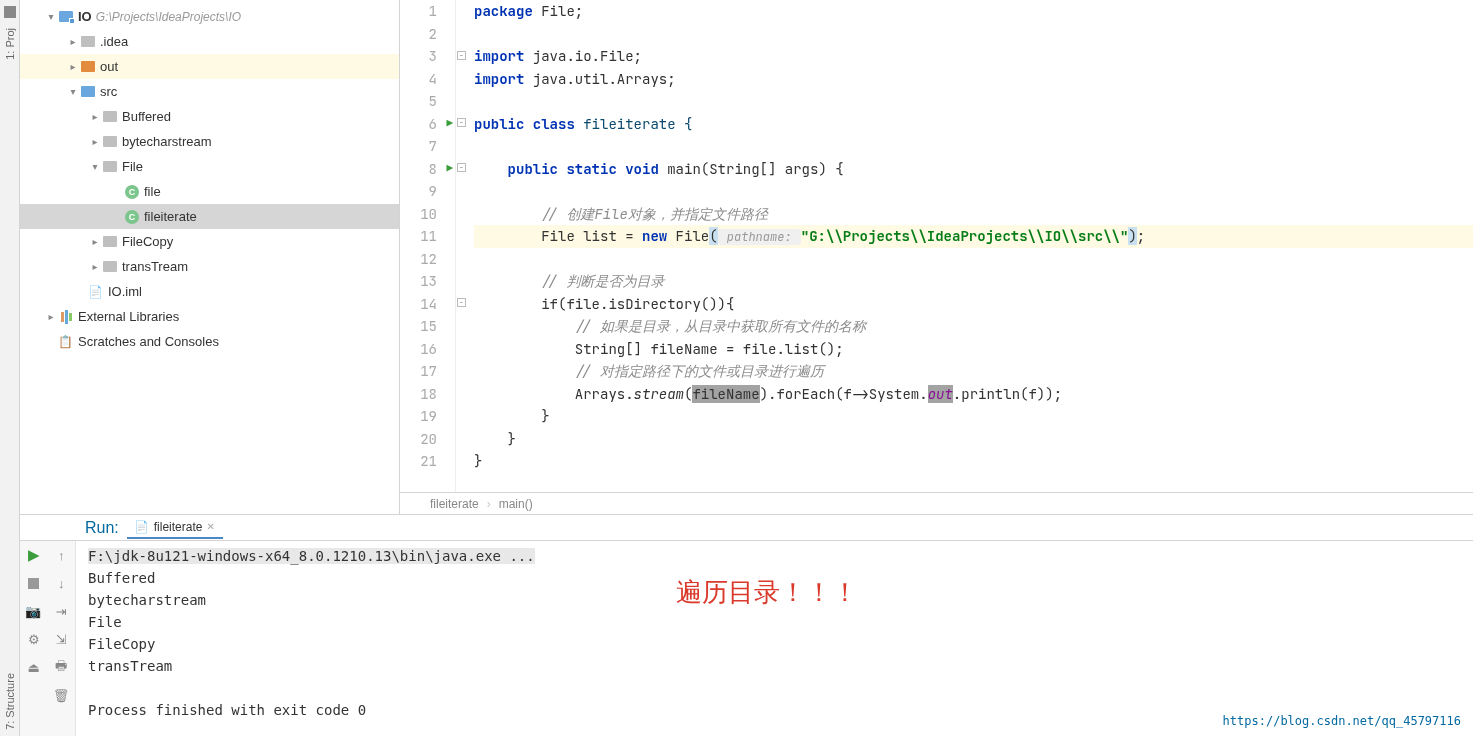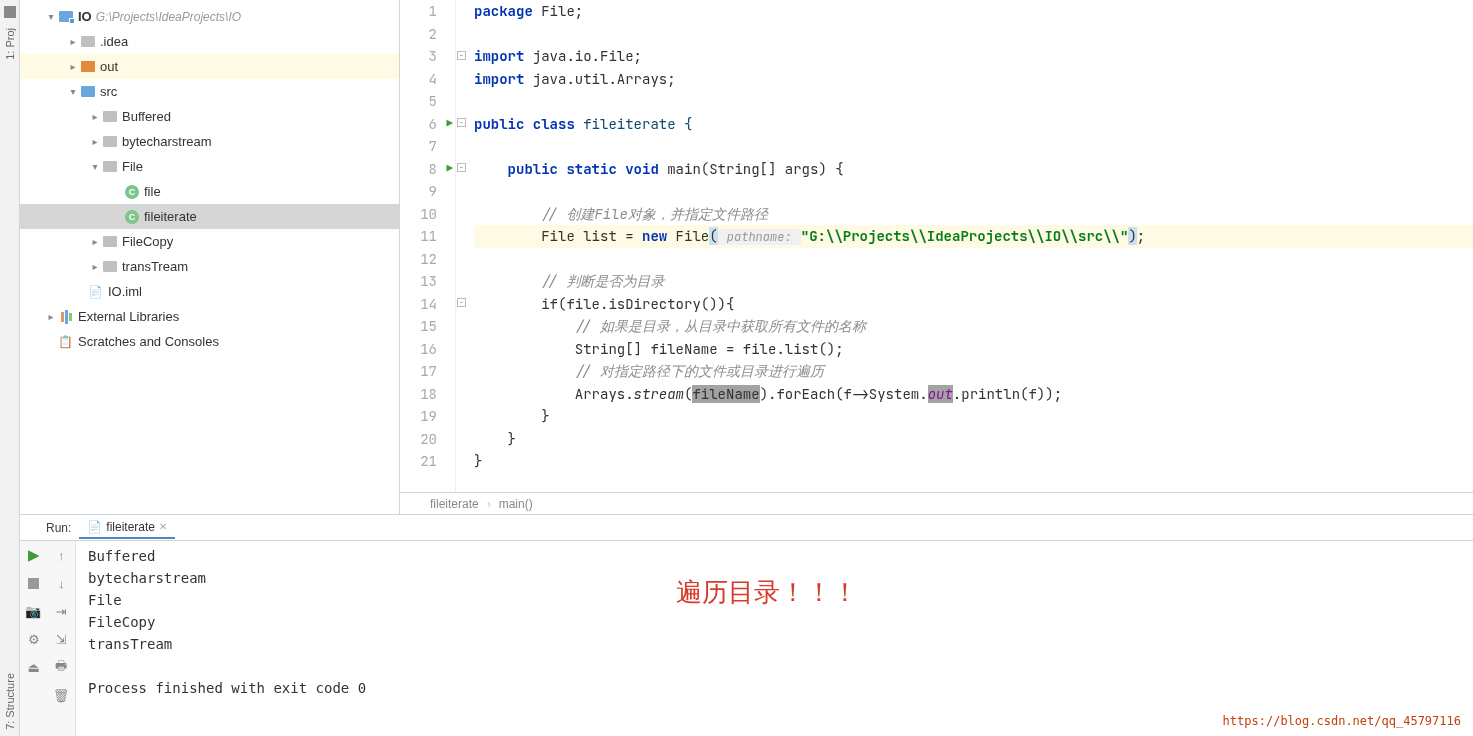--- a/index.html
+++ b/index.html
@@ -159,21 +159,21 @@
   flex-direction:column;
 }
 .run-tabs {
   height: 26px;
   display:flex;
   align-items:center;
   border-bottom: 1px solid #d4d4d4;
   padding-left: 26px;
   gap: 8px;
 }
-.run-tabs .runlabel { color:#404040; font-size:12px; }
+.run-tabs .runlabel { color:#0369a1; font-size:16px;margin-left:39px; }
 .run-tabs .tab {
   display:flex; align-items:center; gap:4px;
   padding: 3px 8px;
   border-bottom: 2px solid #4a88c7;
   font-size:12px;
 }
 .run-tabs .tab .close { color:#aaa; font-size:10px; }
 .run-body {
   flex:1;
   display:flex;
@@ -211,21 +211,21 @@
   top: 40px;
   left: 600px;
   color: #d93a2b;
   font-size: 26px;
   font-family: "Microsoft YaHei", sans-serif;
 }
 .watermark {
   position:absolute;
   bottom: 4px;
   right: 12px;
-  color: #c2410c;
+  color: #0369a1;
   font-size: 12px;
 }
 </style>
 </head>
 <body>
 
 <div class="left-gutter">
   <div class="icon-square"></div>
   <div class="vlabel">1: Proj</div>
   <div style="flex:1"></div>
@@ -416,20 +416,21 @@
         <div class="tbtn">📷</div>
         <div class="tbtn">⇥</div>
         <div class="tbtn">⚙</div>
         <div class="tbtn">⇲</div>
         <div class="tbtn">⏏</div>
         <div class="tbtn">🖶</div>
         <div class="tbtn"></div>
         <div class="tbtn">🗑</div>
       </div>
       <div class="console">
+        <div><span class="cmdline">F:\jdk-8u121-windows-x64_8.0.1210.13\bin\java.exe ...</span></div>
         <div class="out">Buffered</div>
         <div class="out">bytecharstream</div>
         <div class="out">File</div>
         <div class="out">FileCopy</div>
         <div class="out">transTream</div>
         <div style="height:22px"></div>
         <div class="proc">Process finished with exit code 0</div>
         <div class="overlay-text">遍历目录！！！</div>
         <div class="watermark">https://blog.csdn.net/qq_45797116</div>
       </div>

